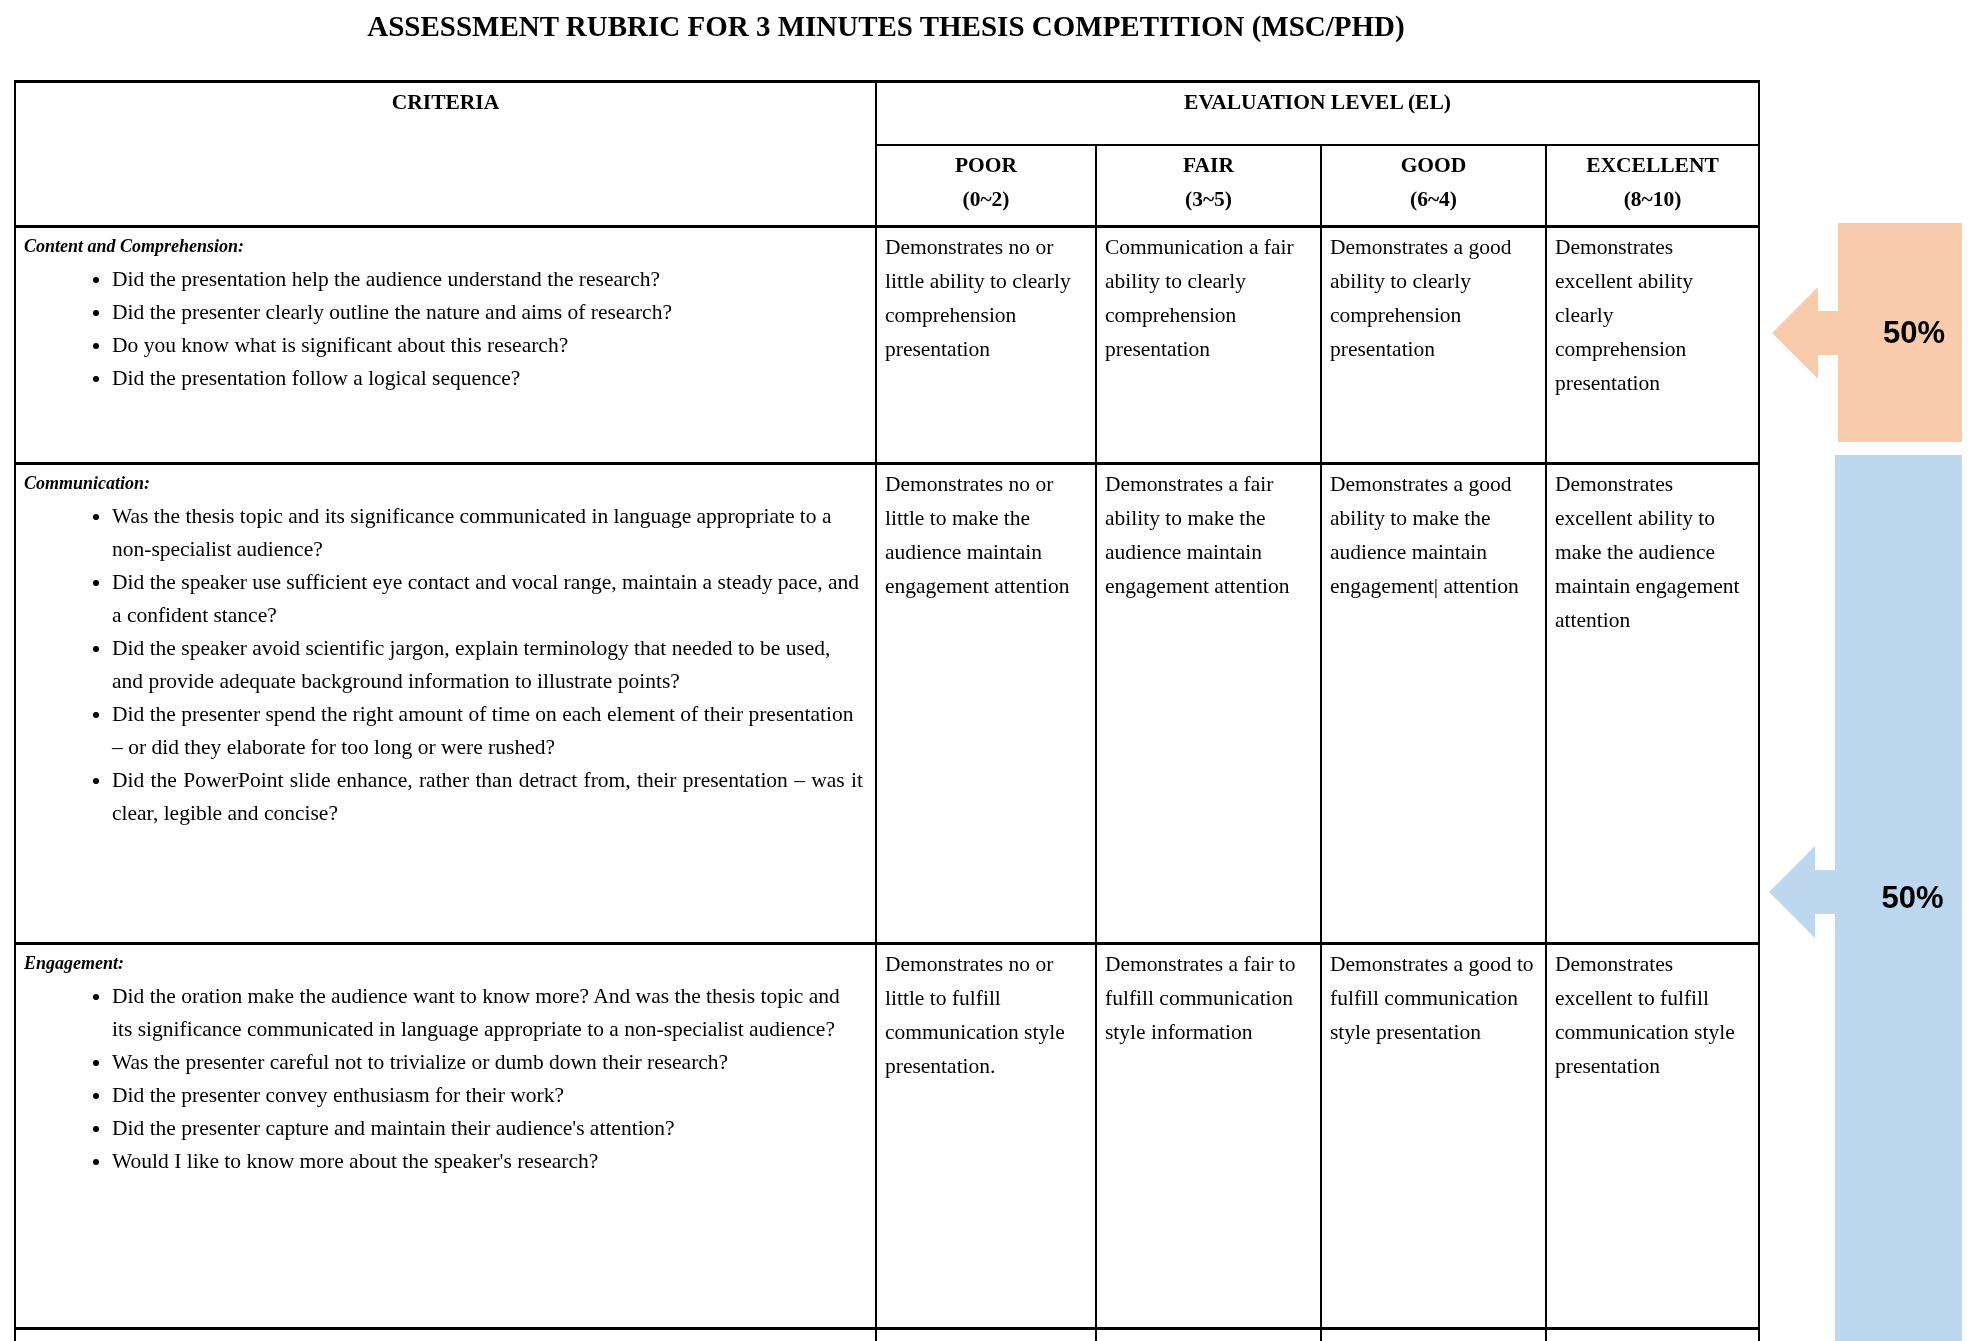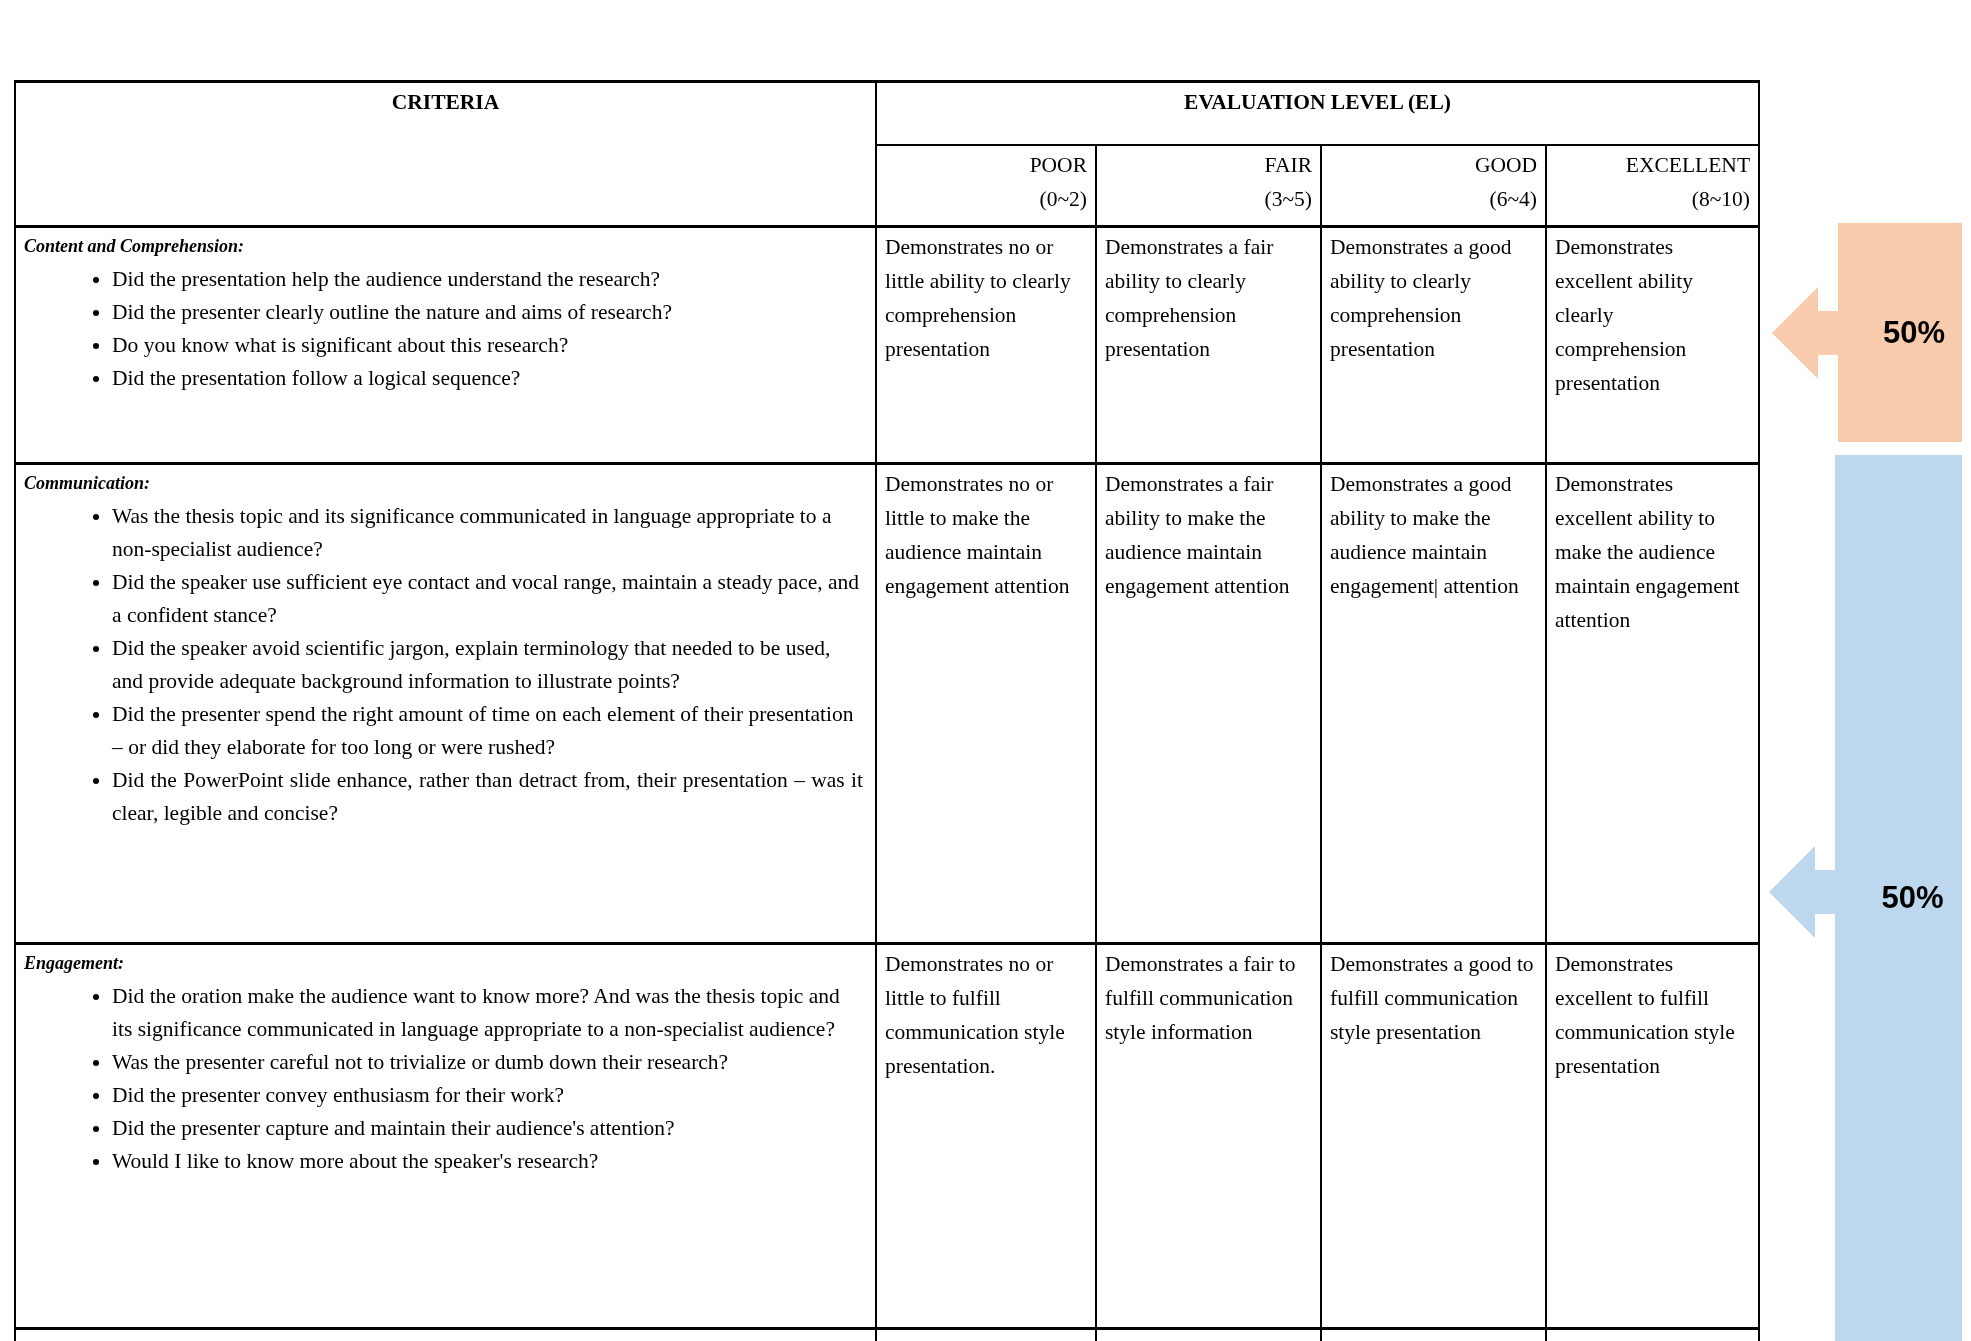--- a/index.html
+++ b/index.html
@@ -16,21 +16,21 @@
     border-collapse:collapse;table-layout:fixed;
   }
   table.rubric td{
     border:2px solid #000;vertical-align:top;padding:2px 8px;
     font-size:21.5px;line-height:34px;overflow:hidden;
   }
   tr.hrow1{height:57px;} tr.hrow2{height:81px;}
   tr.r1{height:237px;} tr.r2{height:480px;} tr.r3{height:385px;} tr.stub{height:21px;}
   td.criteria-h{vertical-align:middle;text-align:center;font-weight:bold;font-size:24px;}
   td.el-h{vertical-align:middle;text-align:center;font-weight:bold;font-size:24px;height:57px;}
-  td.level-h{vertical-align:middle;text-align:right;font-weight:normal;font-size:23px;line-height:30px;padding-top:6px;}
+  td.level-h{vertical-align:middle;text-align:center;font-weight:bold;font-size:23px;line-height:30px;padding-top:6px;}
   td.crit{padding:4px 118px 4px 12px;}
   td.crit .crit-title{font-weight:bold;font-style:italic;font-size:18px;line-height:33px;}
   td.crit ul{margin:0;padding:0 0 0 88px;}
   td.crit li{line-height:33px;padding-right:4px;}
   td.crit li.justify{text-align:justify;}
   td.evalcell{padding:4px 6px 4px 10px;line-height:35px;}
   tr.r1 td, tr.r2 td, tr.r3 td{border-top-width:3px;}
   tr.stub td{border-top-width:3px;border-bottom:none;}
   tr.hrow1 td{border-top-width:3px;}
   .weight-block{position:absolute;display:flex;align-items:center;justify-content:center;}
@@ -38,20 +38,21 @@
     font-family:"Liberation Sans","DejaVu Sans",sans-serif;
     font-weight:bold;font-size:31px;color:#000;margin-left:28px;
   }
   .arrow-svg{position:absolute;}
 </style>
 </head>
 <body>
 
 <div id="canvas">
 
+  <div class="doc-title">ASSESSMENT RUBRIC FOR 3 MINUTES THESIS COMPETITION (MSC/PHD)</div>
 
   <table class="rubric">
     <colgroup>
       <col style="width:861px">
         <col style="width:220px">
         <col style="width:225px">
         <col style="width:225px">
         <col style="width:213px">
     </colgroup>
     <tbody>
@@ -82,21 +83,21 @@
       <td class="crit">
         <div class="crit-title">Content and Comprehension:</div>
         <ul>
           <li>Did the presentation help the audience understand the research?</li>
           <li>Did the presenter clearly outline the nature and aims of research?</li>
           <li>Do you know what is significant about this research?</li>
           <li>Did the presentation follow a logical sequence?</li>
         </ul>
       </td>
       <td class="evalcell">Demonstrates no or little ability to clearly comprehension presentation</td>
-      <td class="evalcell">Demonstrates a fair ability to clearly comprehension presentation</td>
+      <td class="evalcell">Communication a fair ability to clearly comprehension presentation</td>
       <td class="evalcell">Demonstrates a good ability to clearly comprehension presentation</td>
       <td class="evalcell">Demonstrates excellent ability clearly comprehension presentation</td>
     </tr>
 
     <tr class="r2">
       <td class="crit">
         <div class="crit-title">Communication:</div>
         <ul>
           <li>Was the thesis topic and its significance communicated in language appropriate to a non-specialist audience?</li>
           <li>Did the speaker use sufficient eye contact and vocal range, maintain a steady pace, and a confident stance?</li>

